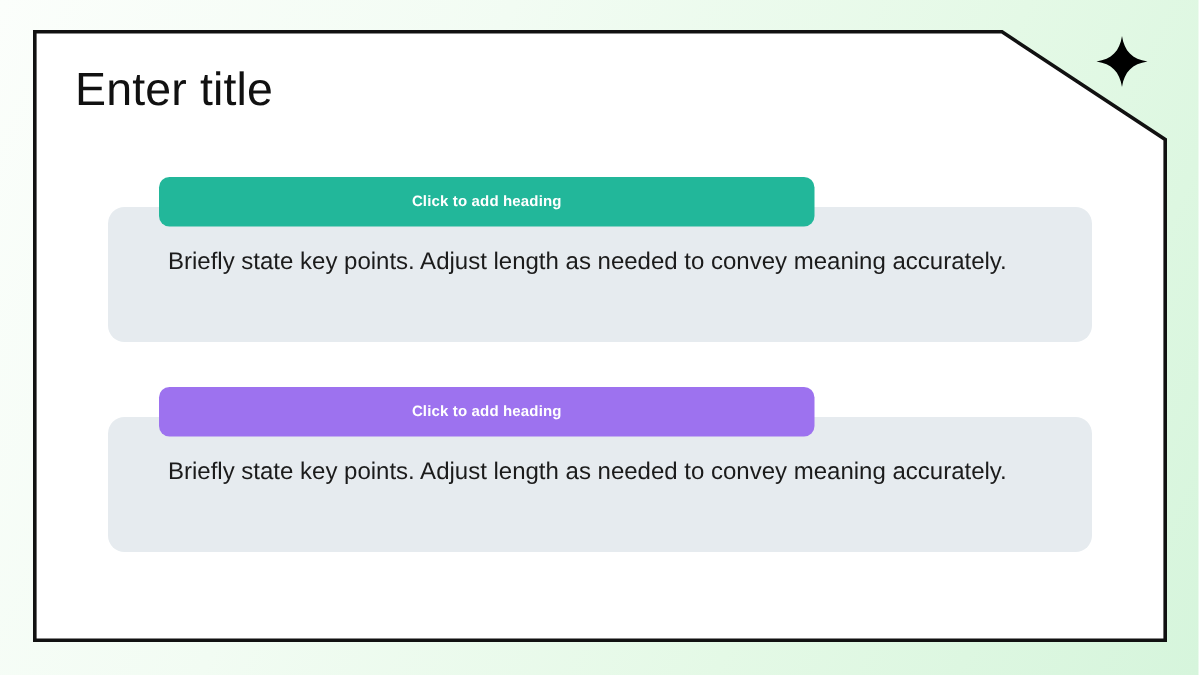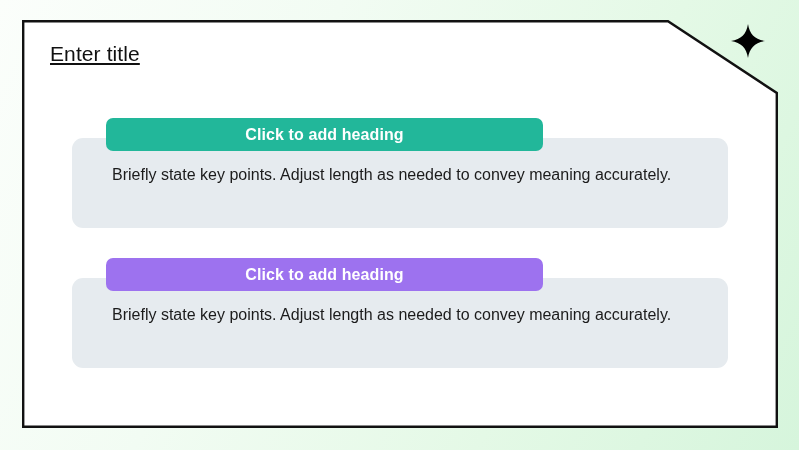--- a/index.html
+++ b/index.html
@@ -52,26 +52,25 @@
     left: 22px;
     top: 20px;
     width: 756px;
     height: 408px;
   }
 
   #page-title {
     position: absolute;
     left: 28px;
     top: 22px;
-    font-size: 21px;
+    font-size: 31px;
     font-weight: 400;
     color: #111111;
     letter-spacing: 0.1px;
     white-space: nowrap;
-    text-decoration: underline;
   }
 
   .block {
     position: absolute;
     left: 50px;
     width: 656px;
   }
   #block-1 { top: 98px; }
   #block-2 { top: 238px; }
 
@@ -89,21 +88,21 @@
     position: absolute;
     left: 34px;
     top: 0;
     width: 437px;
     height: 33px;
     border-radius: 7px;
     display: flex;
     align-items: center;
     justify-content: center;
     color: #ffffff;
-    font-size: 16px;
+    font-size: 10px;
     font-weight: 700;
     letter-spacing: 0.1px;
     box-sizing: border-box;
   }
   #heading-1 { background: #22b79a; }
   #heading-2 { background: #9d72ef; }
 
   .block-body {
     position: absolute;
     left: 40px;

